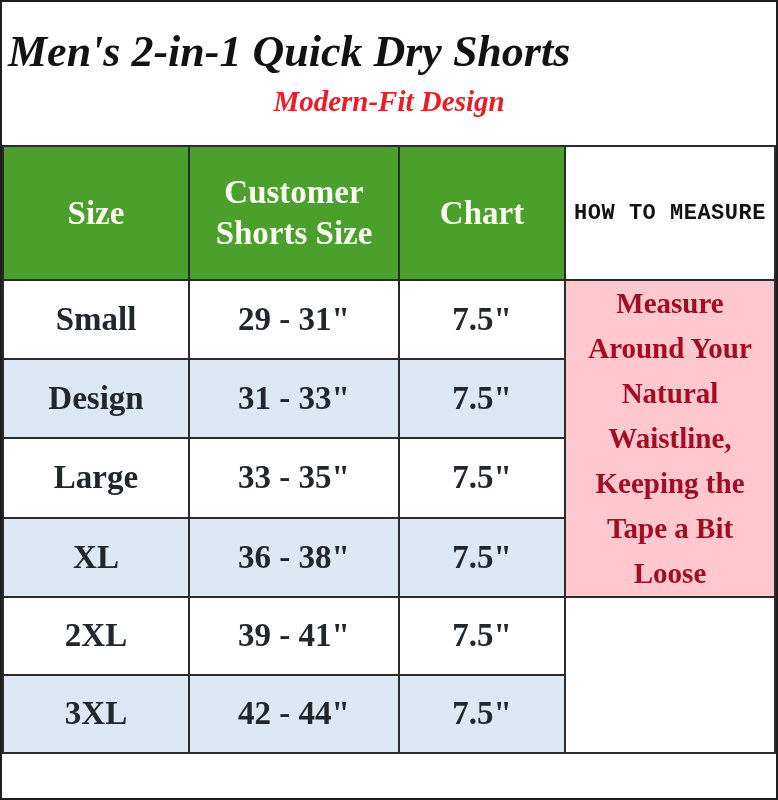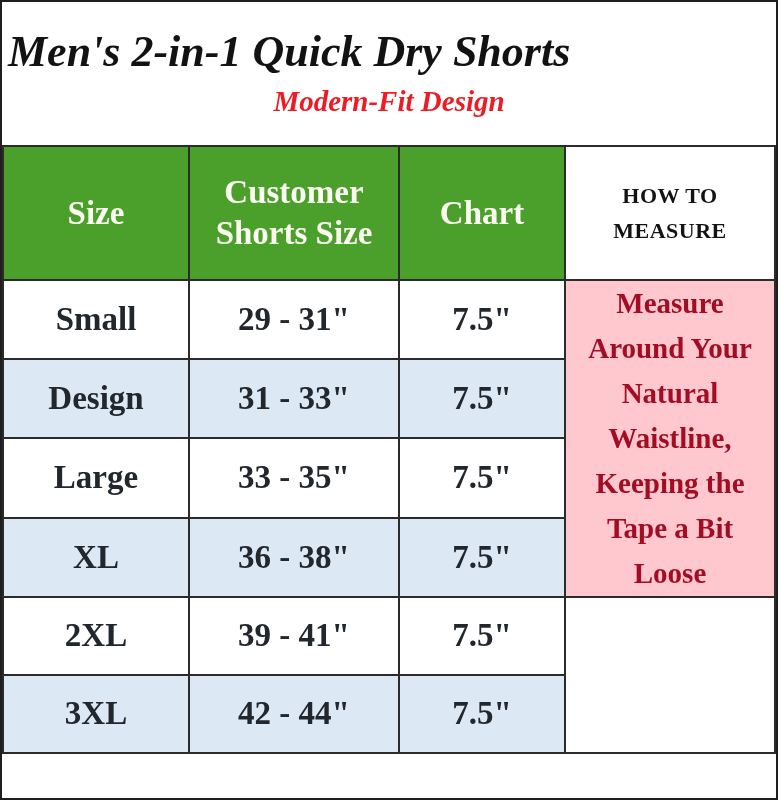--- a/index.html
+++ b/index.html
@@ -59,20 +59,21 @@
     color: #fbfbf1;
     font-size: 33px;
     line-height: 1.25;
   }
   thead th.howto-header {
     background: #ffffff;
     color: #131313;
     font-size: 22px;
     line-height: 1.6;
     letter-spacing: 0.5px;
+    font-family: Liberation Mono, monospace;
   }
   tbody tr { height: 78px; }
   tbody td {
     background: #ffffff;
     color: #22262d;
     font-size: 33px;
     font-family: Liberation Serif, serif;
   }
   tbody tr.alt td { background: #dce9f5; }
   tbody td.note-cell {

